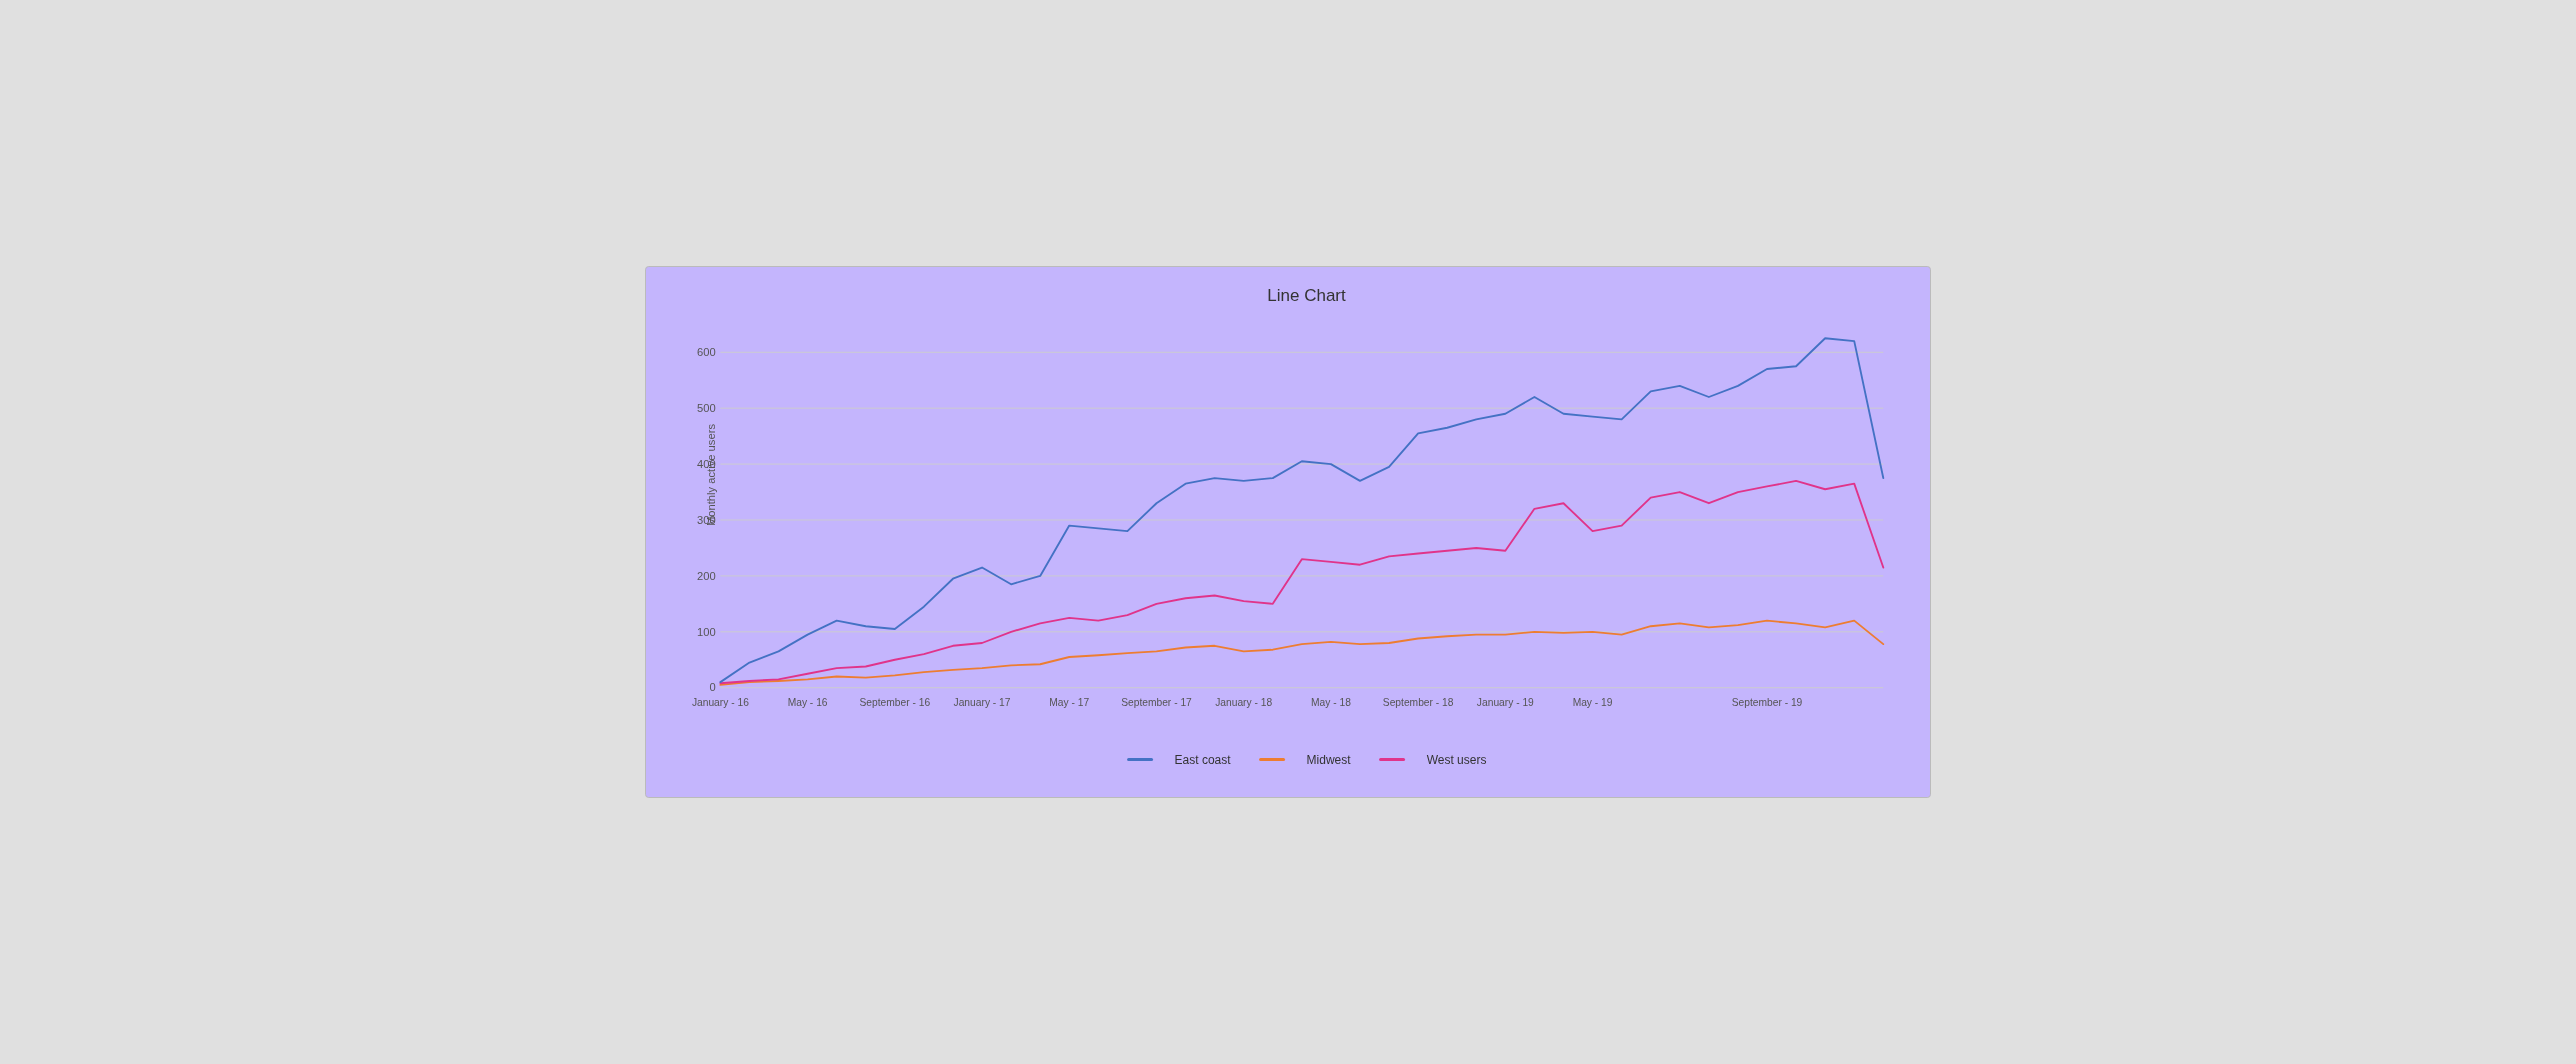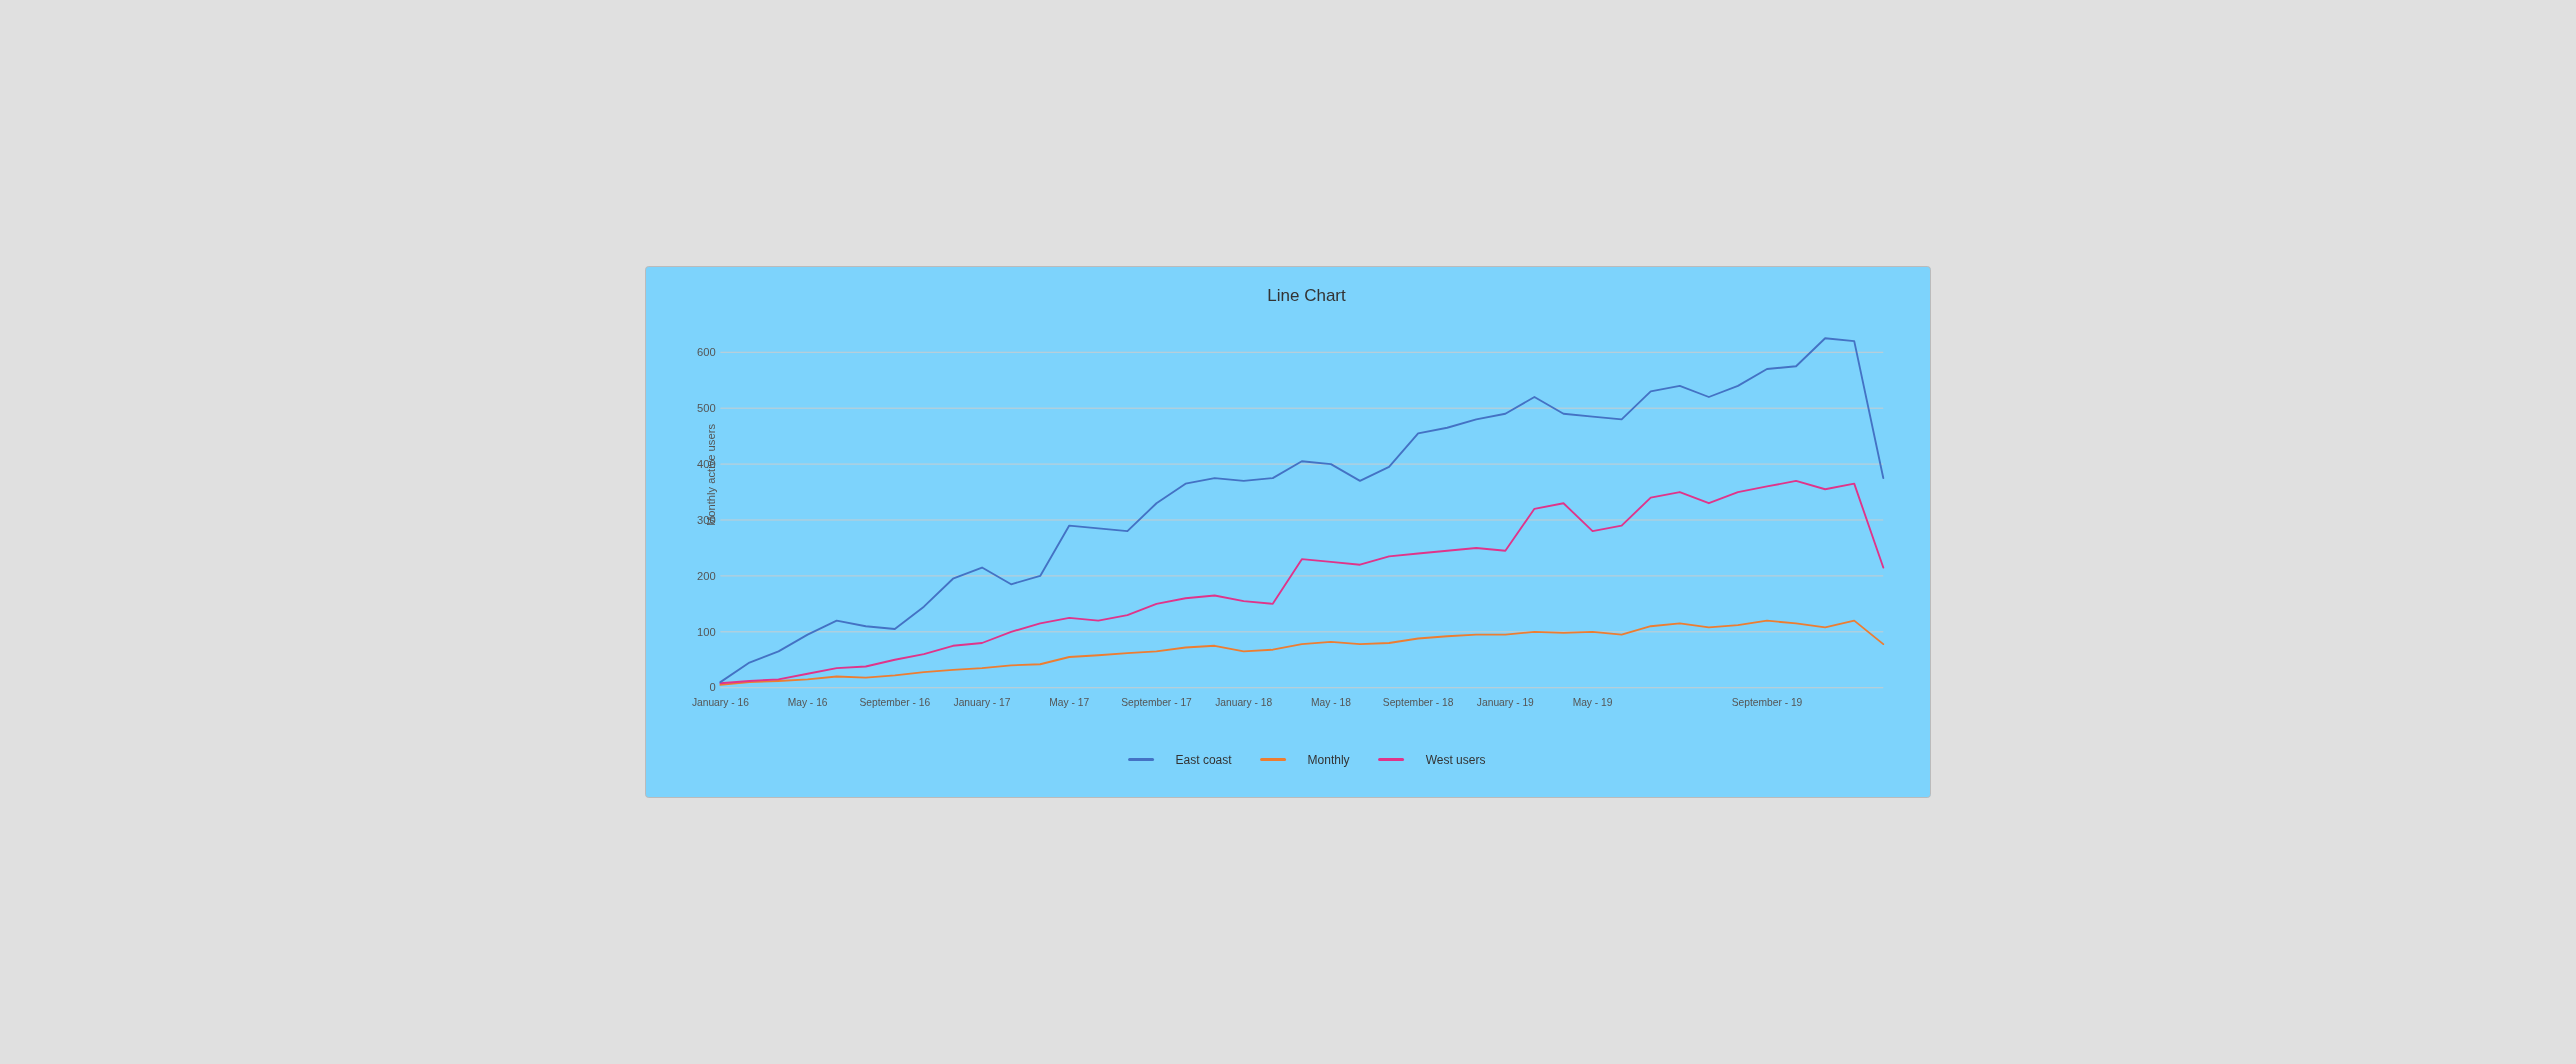--- a/index.html
+++ b/index.html
@@ -5,21 +5,21 @@
     * { box-sizing: border-box; margin: 0; padding: 0; }
     body {
       background: #e0e0e0;
       display: flex;
       align-items: center;
       justify-content: center;
       min-height: 100vh;
       font-family: Arial, sans-serif;
     }
     .chart-container {
-      background: #7dd3fc;
+      background: #c4b5fd;
       border: 1.4px solid #bbb;
       border-radius: 3.7px;
       width: 1286px;
       height: 532px;
       padding: 18.6px 28px 56px 65px;
       position: relative;
     }
     .chart-title {
       text-align: center;
       font-size: 17px;
@@ -108,21 +108,21 @@
         <polyline points="10,395.2 41.2,392.8 72.4,391 103.6,385 134.8,379 166,377.2 197.2,370 228.39999999999998,364 259.6,355 290.8,352 322,340 353.20000000000005,331 384.4,325 415.6,328 446.79999999999995,322 478,310 509.20000000000005,304 540.4,301 571.6,307 602.8,310 634,262 665.2,265 696.4000000000001,268 727.5999999999999,259 758.8,256 790,253 821.2,250 852.4000000000001,253 883.5999999999999,208 914.8,202 946,232 977.2,226 1008.4000000000001,196 1039.6,190 1070.8,202 1102,190 1133.2,184 1164.4,178 1195.6,187.00000000000003 1226.8,181 1258,271" fill="none" stroke="#E0348A" stroke-width="2" stroke-linejoin="round" stroke-linecap="round"></polyline>
         <polyline points="10,394 41.2,373 72.4,361 103.6,343 134.8,328 166,334 197.2,337 228.39999999999998,313 259.6,283 290.8,271 322,289 353.20000000000005,280 384.4,226 415.6,229 446.79999999999995,232 478,202 509.20000000000005,181 540.4,175.00000000000003 571.6,178 602.8,175.00000000000003 634,157 665.2,160 696.4000000000001,178 727.5999999999999,163.00000000000003 758.8,127 790,121 821.2,112 852.4000000000001,106 883.5999999999999,88 914.8,106 946,109 977.2,112 1008.4000000000001,82 1039.6,76 1070.8,88 1102,76 1133.2,58 1164.4,55 1195.6,25 1226.8,28 1258,175.00000000000003" fill="none" stroke="#4472C4" stroke-width="2" stroke-linejoin="round" stroke-linecap="round"></polyline>
       </svg>
     <div class="legend">
       <div class="legend-item">
         <div class="legend-line" style="background:#4472C4;"></div>
         <span>East coast</span>
       </div>
       <div class="legend-item">
         <div class="legend-line" style="background:#ED7D31;"></div>
-        <span>Monthly</span>
+        <span>Midwest</span>
       </div>
       <div class="legend-item">
         <div class="legend-line" style="background:#E0348A;"></div>
         <span>West users</span>
       </div>
     </div>
   </div>
 </div>
 
 

